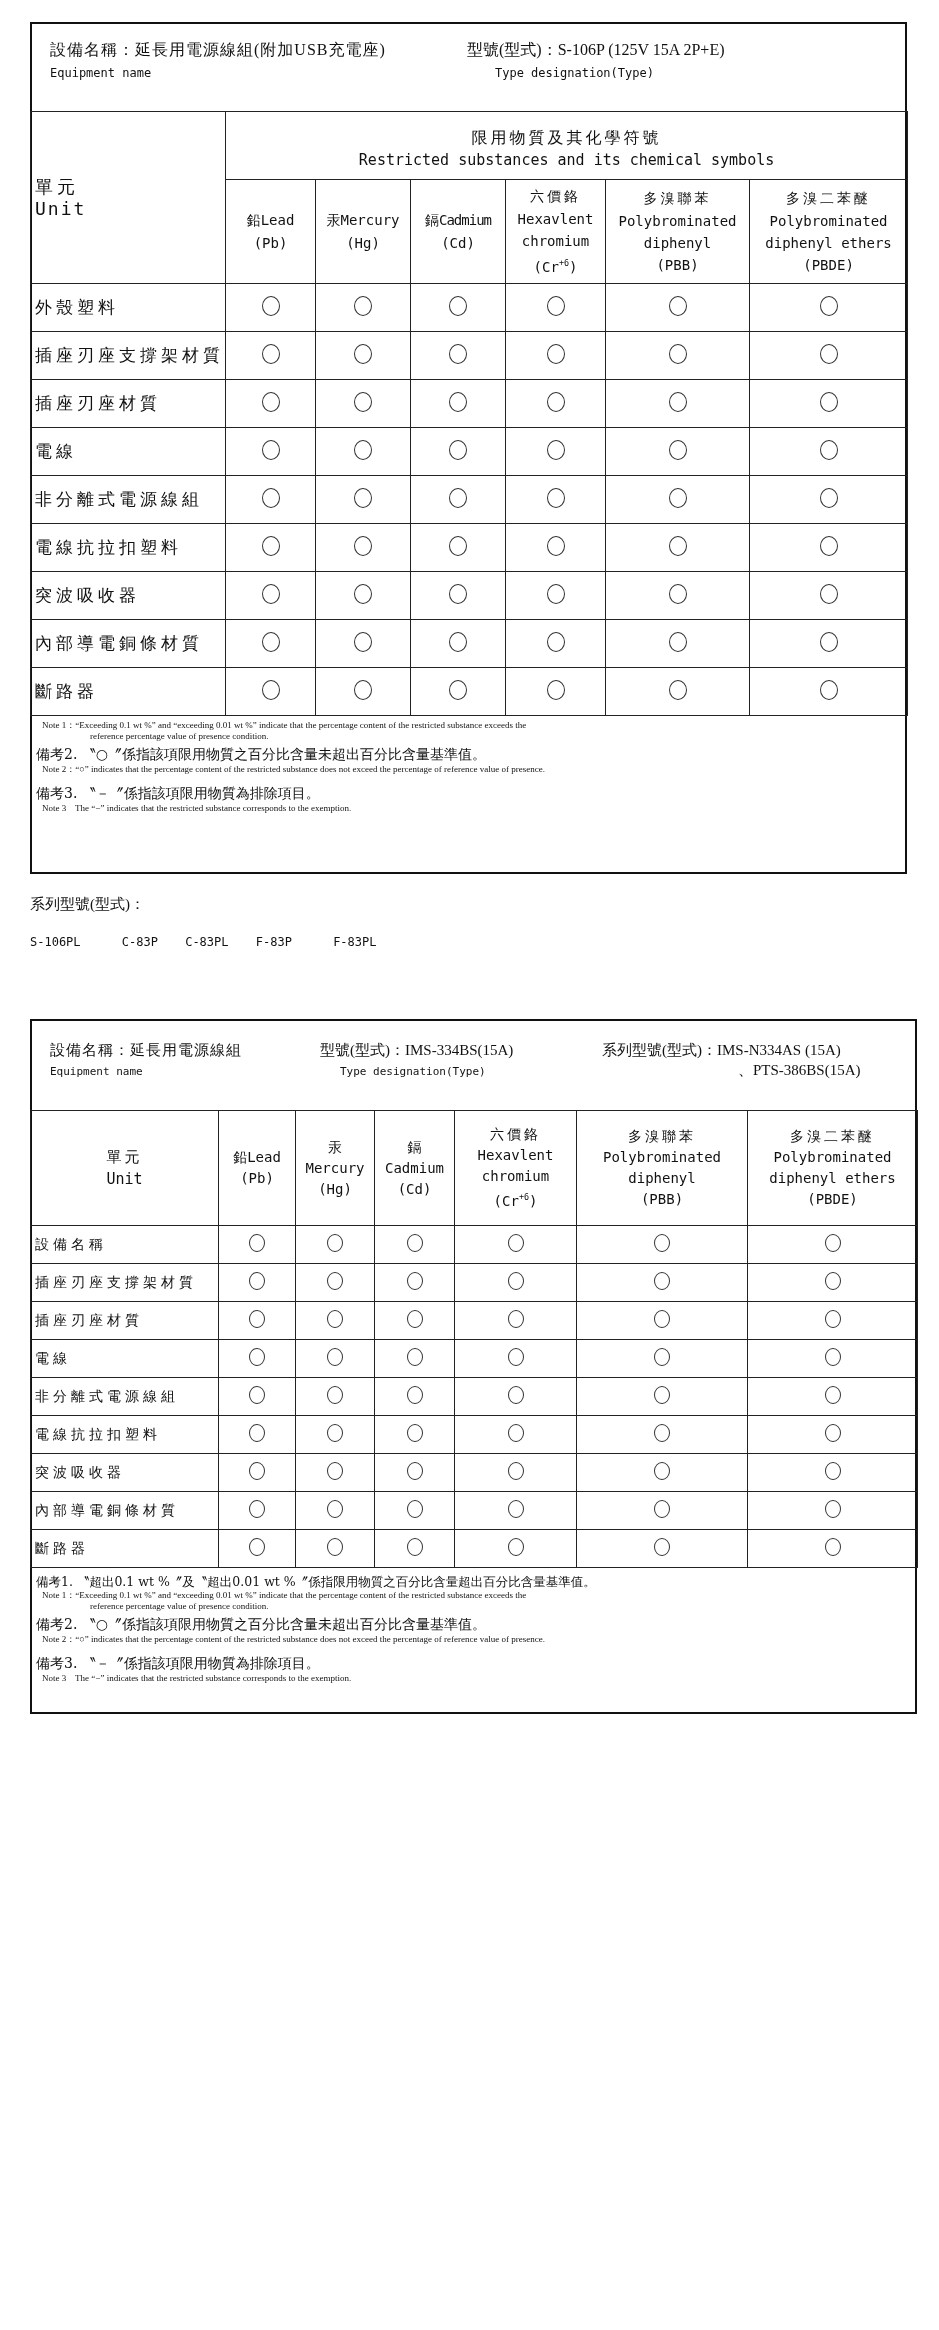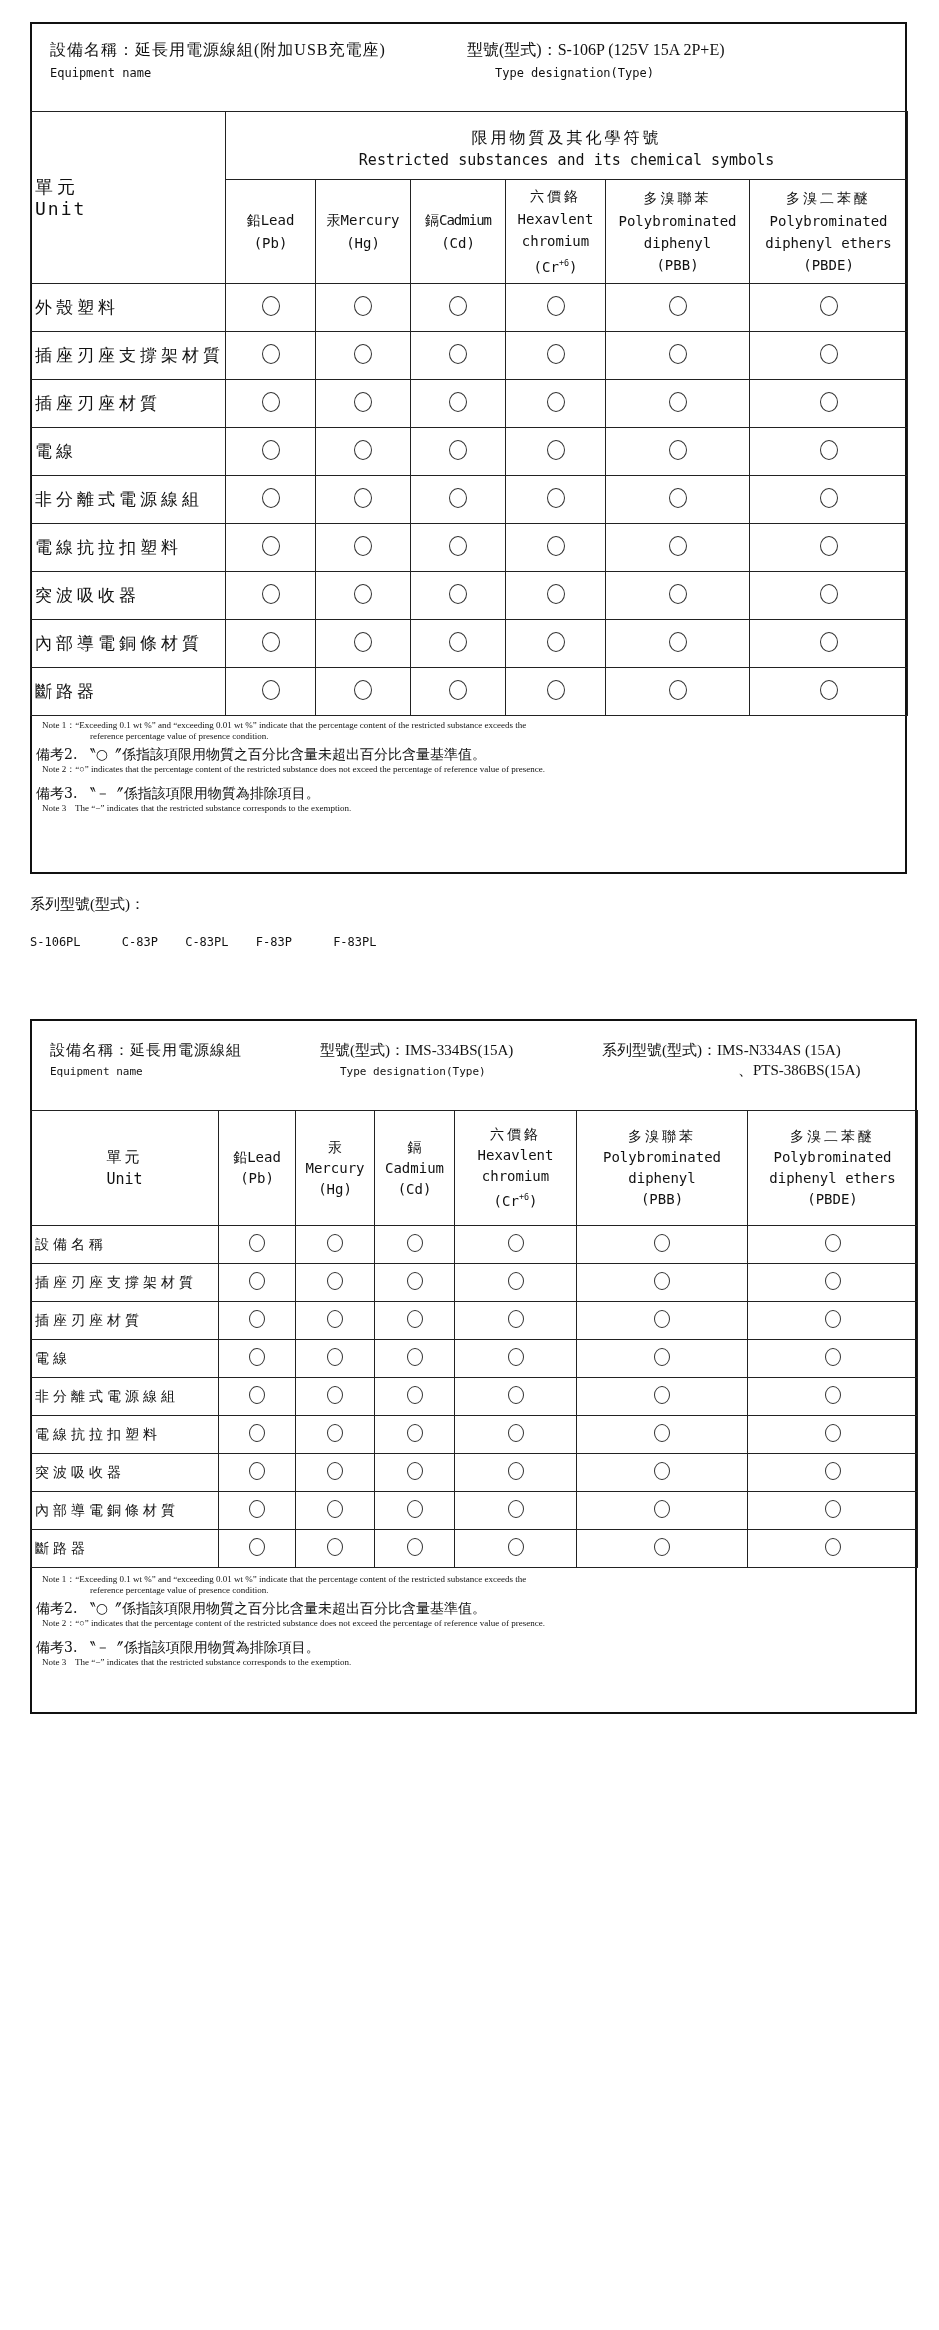--- a/index.html
+++ b/index.html
@@ -310,19 +310,20 @@
         <td><span class="circle" title="○" style="width: 16px; height: 18px;"></span></td>
         <td><span class="circle" title="○" style="width: 16px; height: 18px;"></span></td>
         <td><span class="circle" title="○" style="width: 16px; height: 18px;"></span></td>
         <td><span class="circle" title="○" style="width: 16px; height: 18px;"></span></td>
         <td><span class="circle" title="○" style="width: 16px; height: 18px;"></span></td>
       </tr>
     </tbody>
 </table>
 
 <div class="abs" style="left:36px;top:1574px;width:870px;">
+  <div class="note-cn" style="font-size:12.5px;line-height:16px;">備考1. 〝超出0.1 wt %〞及〝超出0.01 wt %〞係指限用物質之百分比含量超出百分比含量基準值。</div>
   <div class="note-en" style="padding-left:6px;">Note 1：“Exceeding 0.1 wt %” and “exceeding 0.01 wt %” indicate that the percentage content of the restricted substance exceeds the</div>
   <div class="note-en" style="padding-left:54px;">reference percentage value of presence condition.</div>
   <div class="note-cn" style="font-size:14px;line-height:20px;margin-top:2px;">備考2. 〝○〞係指該項限用物質之百分比含量未超出百分比含量基準值。</div>
   <div class="note-en" style="padding-left:6px;">Note 2：“○” indicates that the percentage content of the restricted substance does not exceed the percentage of reference value of presence.</div>
   <div class="note-cn" style="font-size:14px;line-height:20px;margin-top:8px;">備考3. 〝－〞係指該項限用物質為排除項目。</div>
   <div class="note-en" style="padding-left:6px;white-space:pre;">Note 3    The “−” indicates that the restricted substance corresponds to the exemption.</div>
 </div>
 
 </body></html>

